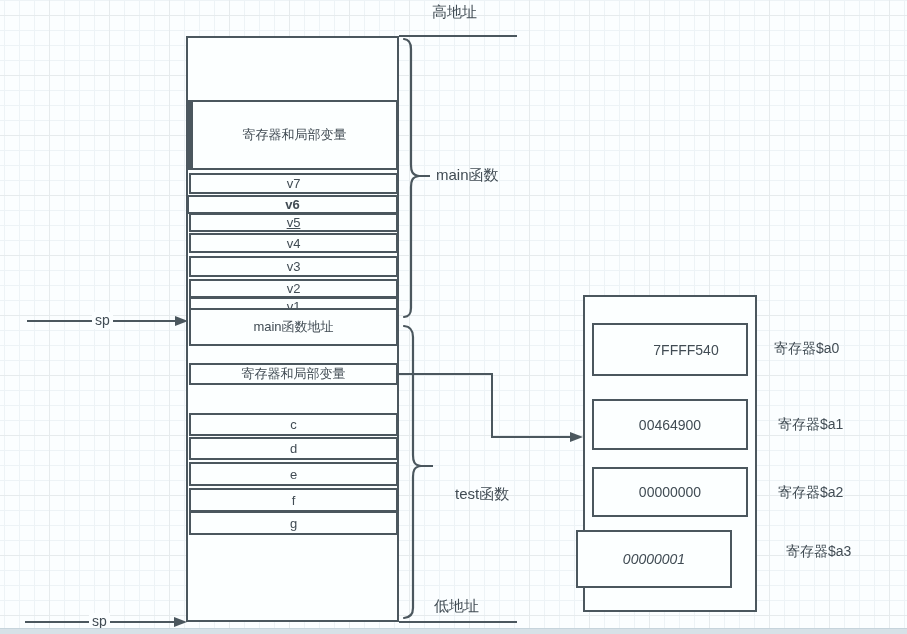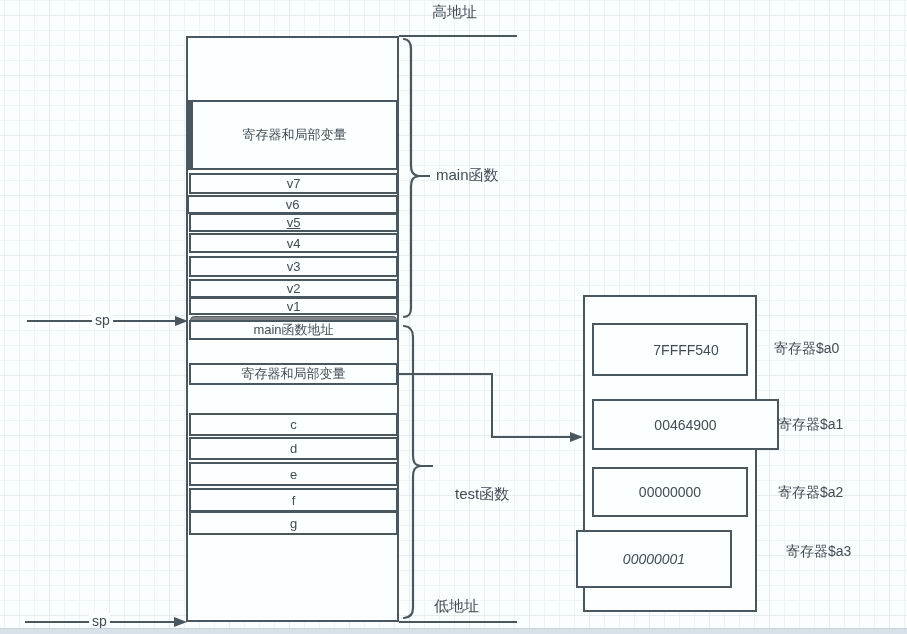--- a/index.html
+++ b/index.html
@@ -48,41 +48,41 @@
 </head>
 <body>
 
 <div class="canvas">
 
   <div class="shape" style="left:186px;top:36px;width:213px;height:586px;background:#fcffff;"></div>
 
   <div class="shape" style="left:188px;top:100px;width:210px;height:70px;border-left-width:5px;">寄存器和局部变量</div>
 
   <div class="shape" style="left:189px;top:173px;width:209px;height:21px;">v7</div>
-  <div class="shape" style="left:187px;top:195px;width:211px;height:19px;">v6</div>
+  <div class="shape" style="left:187px;top:195px;width:211px;height:19px;font-weight:bold;">v6</div>
   <div class="shape" style="left:189px;top:213px;width:209px;height:19px;text-decoration:underline;">v5</div>
   <div class="shape" style="left:189px;top:233px;width:209px;height:20px;">v4</div>
   <div class="shape" style="left:189px;top:256px;width:209px;height:21px;">v3</div>
   <div class="shape" style="left:189px;top:279px;width:209px;height:19px;">v2</div>
   <div class="shape" style="left:189px;top:297px;width:209px;height:18px;">v1</div>
 
   <div class="spbar" style="left:190px;top:316px;width:207px;height:9px;"></div>
 
-  <div class="shape" style="left:189px;top:320px;width:209px;height:20px;">main函数地址</div>
+  <div class="shape" style="left:189px;top:308px;width:209px;height:38px;">main函数地址</div>
   <div class="shape" style="left:189px;top:363px;width:209px;height:22px;">寄存器和局部变量</div>
 
   <div class="shape" style="left:189px;top:413px;width:209px;height:23px;">c</div>
   <div class="shape" style="left:189px;top:437px;width:209px;height:23px;">d</div>
   <div class="shape" style="left:189px;top:462px;width:209px;height:24px;">e</div>
   <div class="shape" style="left:189px;top:488px;width:209px;height:24px;">f</div>
   <div class="shape" style="left:189px;top:511px;width:209px;height:24px;">g</div>
 
   <div class="shape" style="left:583px;top:295px;width:174px;height:317px;"></div>
   <div class="shape" style="left:592px;top:323px;width:156px;height:53px;font-size:14px;padding-left:32px;">7FFFF540</div>
-  <div class="shape" style="left:592px;top:399px;width:187px;height:51px;font-size:14px;">00464900</div>
+  <div class="shape" style="left:592px;top:399px;width:156px;height:51px;font-size:14px;">00464900</div>
   <div class="shape" style="left:592px;top:467px;width:156px;height:50px;font-size:14px;">00000000</div>
   <div class="shape" style="left:576px;top:530px;width:156px;height:58px;font-size:14px;font-style:italic;">00000001</div>
 
   <svg class="overlay" width="907" height="634" viewBox="0 0 907 634">
 
     <path d="M399 36 L517 36" stroke="#4b575e" stroke-width="2" fill="none"></path>
 
     <path d="M399 622 L517 622" stroke="#4b575e" stroke-width="2" fill="none"></path>
 
     <path d="M27 321 L176 321" stroke="#4b575e" stroke-width="2" fill="none"></path>

